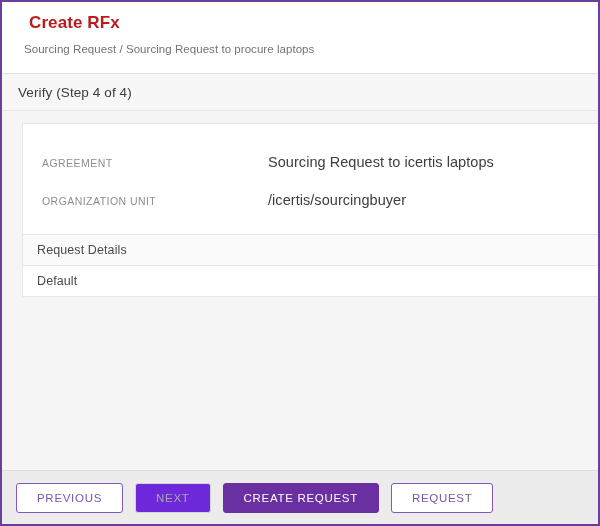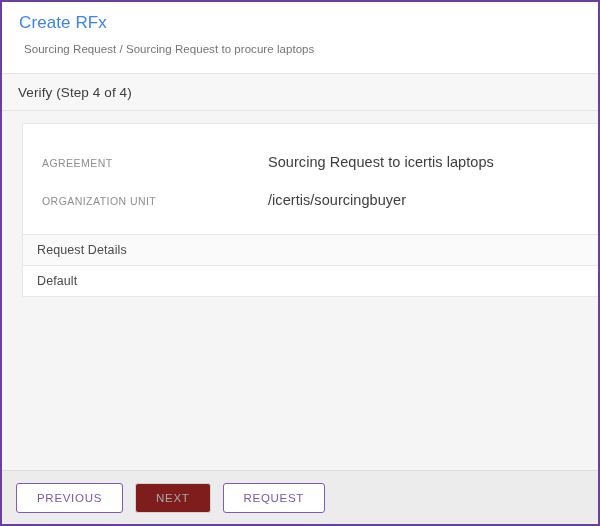--- a/index.html
+++ b/index.html
@@ -28,25 +28,25 @@
 
   
   .header {
     background: #ffffff;
     padding: 10px 14px 8px 14px;
     flex: 0 0 auto;
     border-bottom: 1px solid #e3e3e5;
   }
   .page-title {
     font-size: 17px;
-    color: #3b82f6;
-    font-weight: 400;
+    color: #b91c1c;
+    font-weight: 700;
     letter-spacing: 0.1px;
     line-height: 22px;
-    margin: 0 0 3px 3px;
+    margin: 0 0 3px 13px;
   }
   .breadcrumb {
     font-size: 11.5px;
     color: #737378;
     line-height: 15px;
     margin: 8px;
     letter-spacing: 0.05px;
   }
 
   
@@ -147,21 +147,21 @@
     justify-content: center;
     box-sizing: border-box;
     white-space: nowrap;
   }
   .btn-outline {
     background: #ffffff;
     border: 1px solid #8258bb;
     color: #7a55ad;
   }
   .btn-disabled {
-    background: #7f1d1d;
+    background: #6d28d9;
     border: 1px solid #d3d3d6;
     color: #a8a8ad;
     cursor: default;
   }
   .btn-primary {
     background: #6a2fa0;
     border: 1px solid #6a2fa0;
     color: #ffffff;
   }
 </style>
@@ -203,16 +203,17 @@
       <div class="section-row plain">
         <span>Default</span>
       </div>
 
     </div>
   </div>
 
   <div class="footer">
     <div class="btn btn-outline">PREVIOUS</div>
     <div class="btn btn-disabled">NEXT</div>
+    <div class="btn btn-primary">CREATE REQUEST</div>
     <div class="btn btn-outline">REQUEST</div>
   </div>
 
 </div>
 
 </body></html>

